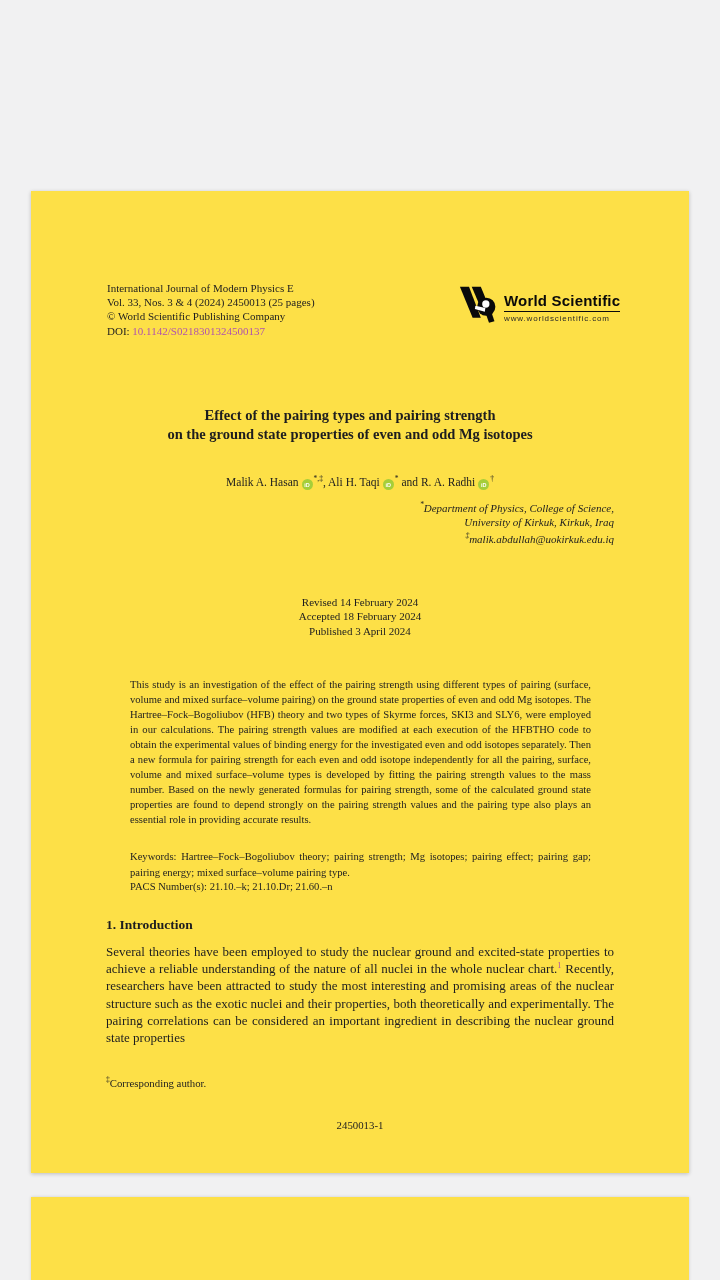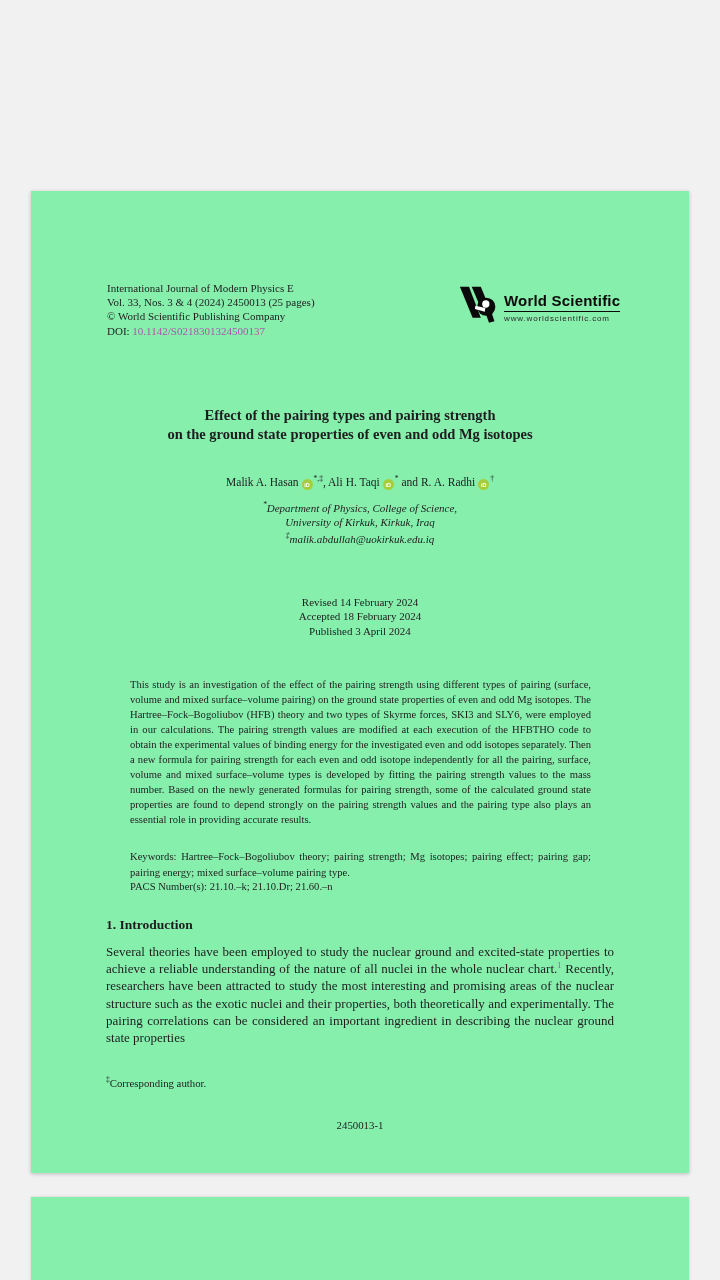--- a/index.html
+++ b/index.html
@@ -3,21 +3,21 @@
 <meta charset="utf-8">
 <style>
   html,body{margin:0;padding:0;}
   body{
     width:720px;height:1280px;position:relative;
     background:#f1f1f2;
     font-family:"Liberation Serif","DejaVu Serif",serif;
     color:#1d1d1f;
     overflow:hidden;
   }
-  .page{position:absolute;background:#86efac;box-shadow:0 1px 4px rgba(0,0,0,0.22);}
+  .page{position:absolute;background:#fde047;box-shadow:0 1px 4px rgba(0,0,0,0.22);}
   #page1{left:31px;top:191px;width:658px;height:982px;}
   #page2{left:31px;top:1197px;width:658px;height:95px;box-shadow:0 0 3px rgba(0,0,0,0.15);}
   #page1 > div{position:absolute;}
 
   .journal-info{left:76px;top:90px;font-size:11px;line-height:14.2px;white-space:nowrap;}
   .doi-link{color:#b053ae;cursor:pointer;}
 
   .logo{left:428px;top:92px;width:160px;display:flex;align-items:center;}
   .logo-mark{width:40px;height:42px;flex:0 0 auto;}
   .logo-text{margin-left:5px;padding-top:7px;font-family:"Liberation Sans","DejaVu Sans",sans-serif;}
@@ -28,21 +28,21 @@
   .title{left:65px;top:215px;width:508px;text-align:center;font-weight:bold;
          font-size:14.5px;line-height:19px;}
 
   .authors{left:75px;top:283px;width:508px;text-align:center;font-size:11.5px;white-space:nowrap;}
   .authors sup{font-size:7.5px;}
   .orcid-badge{display:inline-flex;align-items:center;justify-content:center;
     width:11px;height:11px;border-radius:50%;background:#a6ce39;color:#ffffff;
     font-family:"Liberation Sans","DejaVu Sans",sans-serif;font-weight:bold;font-size:5.5px;
     vertical-align:-1px;margin:0 1px 0 3px;cursor:pointer;}
 
-  .affils{left:75px;top:307px;width:508px;text-align:center;font-style:italic;
+  .affils{left:75px;top:307px;width:508px;text-align:right;font-style:italic;
           font-size:11px;line-height:14px;}
   .affil-gap{margin-top:5px;}
   .affils sup{font-size:7.5px;}
 
   .dates{left:75px;top:404px;width:508px;text-align:center;font-size:11px;line-height:14.4px;}
 
   .abstract{left:99px;top:486px;width:461px;font-size:10.6px;line-height:15px;
             text-align:justify;}
   .keywords{left:99px;top:658px;width:461px;font-size:10.6px;line-height:15.5px;
             text-align:justify;}

